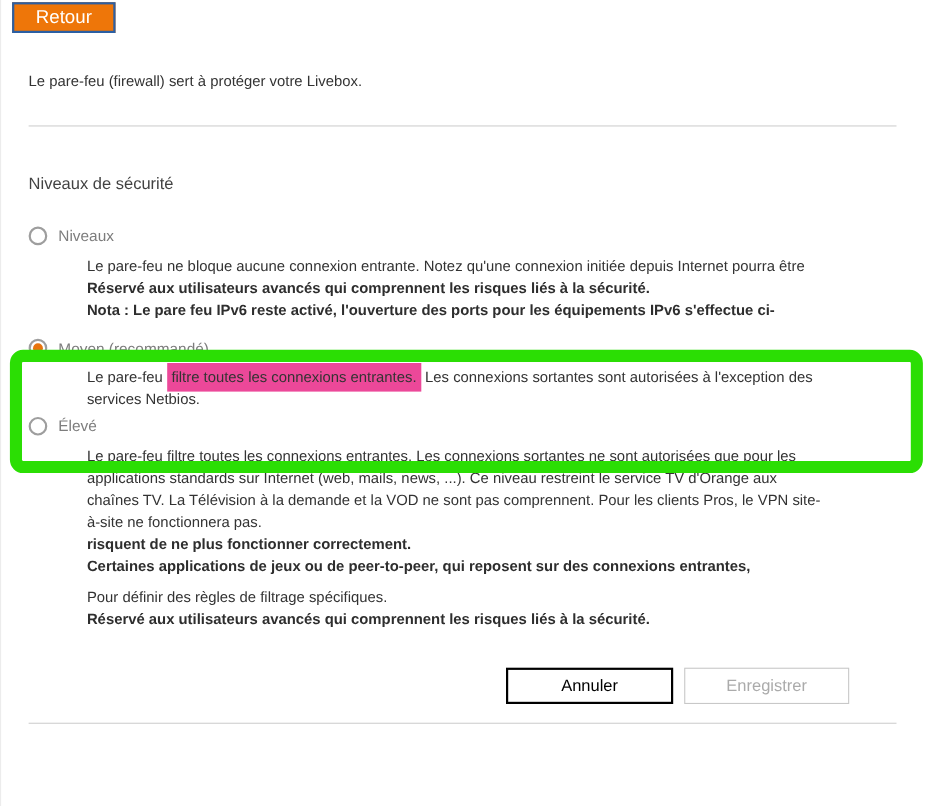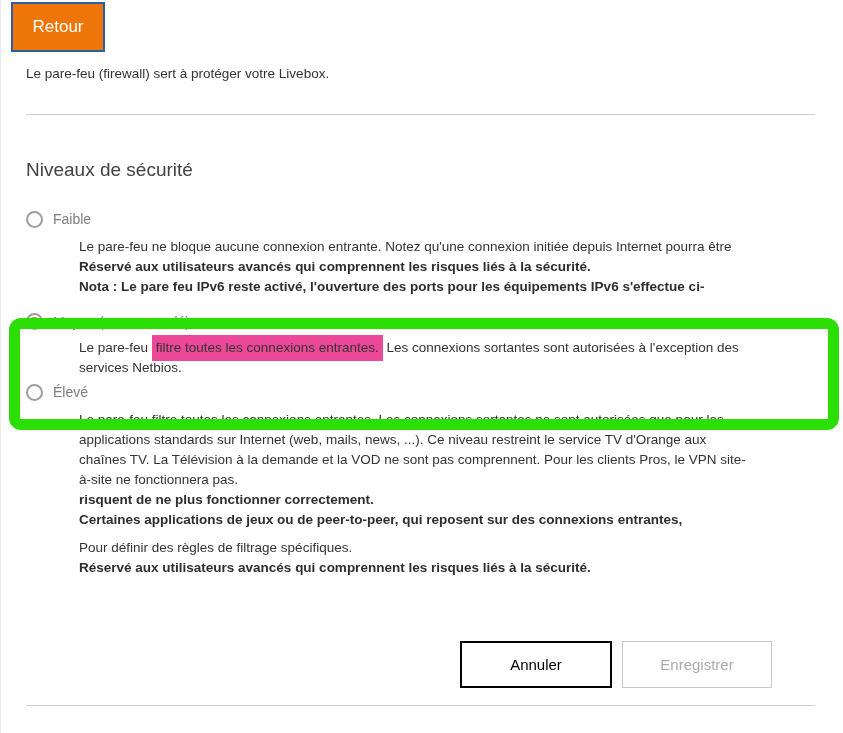--- a/index.html
+++ b/index.html
@@ -23,21 +23,21 @@
   }
   .title-bar .page-title {
     color: #fff;
     font-size: 26px;
     padding-left: 16px;
     letter-spacing: 0.5px;
   }
   .back-btn {
     position: absolute;
     left: 10px; top: 0;
-    width: 94px; height: 50px;
+    width: 94px; height: 28px;
     background: #EE7609;
     border: 2px solid #2B5FA3;
     color: #fff;
     font-size: 17px;
     font-family: "Liberation Sans", sans-serif;
     cursor: pointer;
   }
 
   
   .intro { margin: 17px 0 0 25px; font-size: 13.5px; color: #333; }
@@ -45,21 +45,21 @@
   .separator {
     height: 1px;
     background: #CFCFCF;
     margin-left: 25px;
     margin-right: 28px;
   }
   .sep-top { margin-top: 33px; }
   .sep-bottom { margin-top: 17px; }
 
   
-  .section-title { margin: 44px 0 0 25px; font-size: 19px; color: #424242; font-weight: 400; }
+  .section-title { margin: 44px 0 0 25px; font-size: 15px; color: #424242; font-weight: 400; }
 
   .option-head {
     display: flex;
     align-items: center;
     margin-left: 25px;
     height: 20px;
     cursor: pointer;
   }
   .radio {
     width: 17px; height: 17px;
@@ -113,26 +113,25 @@
 
   
   .button-row {
     display: flex;
     justify-content: flex-end;
     gap: 10px;
     margin-top: 34px;
     padding-right: 71px;
   }
   .btn {
-    height: 47px;
+    height: 33px;
     font-size: 15px;
     font-family: "Liberation Sans", sans-serif;
     background: #fff;
     cursor: pointer;
-    margin-top: 29px;
   }
   .btn-cancel {
     width: 152px;
     border: 2px solid #000;
     color: #000;
   }
   .btn-save {
     width: 150px;
     border: 1px solid #C8C8C8;
     color: #ABABAB;
@@ -148,21 +147,21 @@
 
 <div class="intro">Le pare-feu (firewall) sert à protéger votre Livebox.</div>
 
 <div class="separator sep-top"></div>
 
 <h2 class="section-title">Niveaux de sécurité</h2>
 
 <div class="option opt-faible">
   <div class="option-head">
     <span class="radio"></span>
-    <span class="option-label">Faible</span>
+    <span class="option-label">Niveaux</span>
   </div>
   <div class="option-desc">
     <div>Le pare-feu ne bloque aucune connexion entrante. Notez qu'une connexion initiée depuis Internet pourra être</div>
     <div class="bold">Réservé aux utilisateurs avancés qui comprennent les risques liés à la sécurité.</div>
     <div class="bold">Nota : Le pare feu IPv6 reste activé, l'ouverture des ports pour les équipements IPv6 s'effectue ci-</div>
   </div>
 </div>
 
 <div class="option opt-moyen">
   <div class="option-head">

